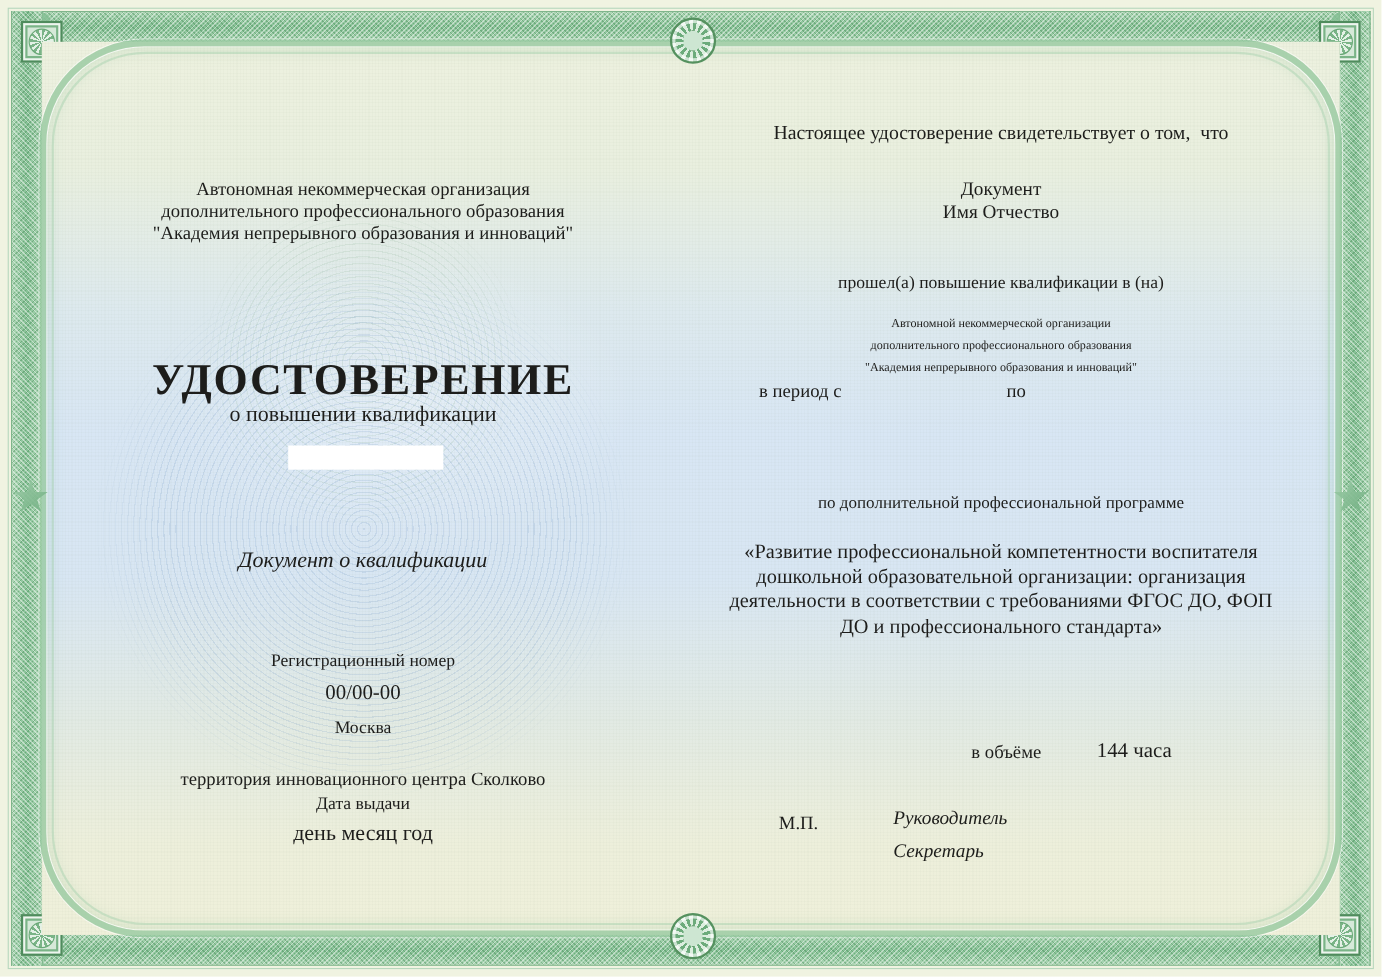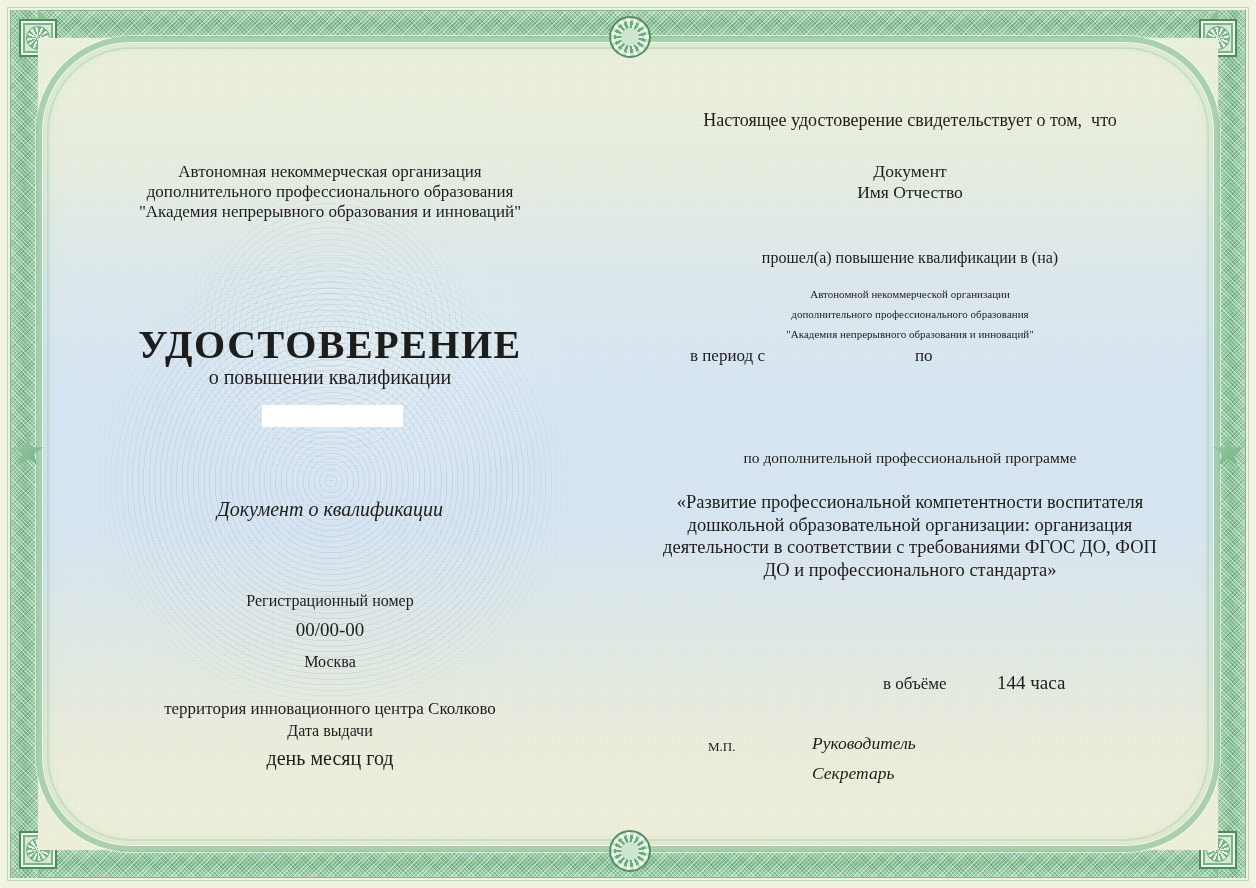--- a/index.html
+++ b/index.html
@@ -135,21 +135,21 @@
   .org-right   { top:284px; font-size:11px; line-height:20px; }
   .period-row  { position:absolute; left:655px; top:346px; width:510px; height:22px; }
   .period-from { position:absolute; left:35px;  top:0; font-size:17px; }
   .period-to   { position:absolute; left:260px; top:0; font-size:17px; }
   .prog-label  { top:449px; font-size:15.5px; }
   .prog-name   { top:491px; font-size:18.5px; line-height:22.5px; }
   .prog-name .inner { display:inline-block; width:500px; }
   .volume-row  { position:absolute; left:655px; top:624px; width:510px; height:24px;margin-top:48px; }
   .volume-lbl  { position:absolute; left:228px; top:2px; font-size:17px; }
   .volume-val  { position:absolute; left:342px; top:0;  font-size:19px; }
-  .mp          { position:absolute; left:708px; top:739px; font-size:13px; }
+  .mp          { position:absolute; left:708px; top:739px; font-size:17px; }
   .sig-head    { position:absolute; left:812px; top:733px; font-size:17.5px; font-style:italic; }
   .sig-sec     { position:absolute; left:812px; top:763px; font-size:17.5px; font-style:italic; }
   .line-block span { display:block; }
 </style>
 </head>
 <body>
 
 <div class="cert">
 
   <div class="outer-line"></div>

